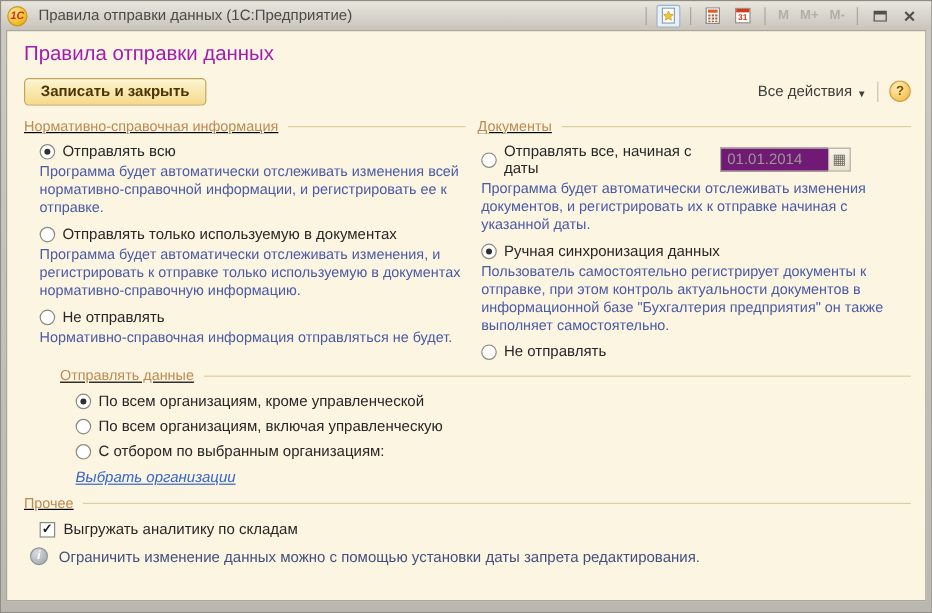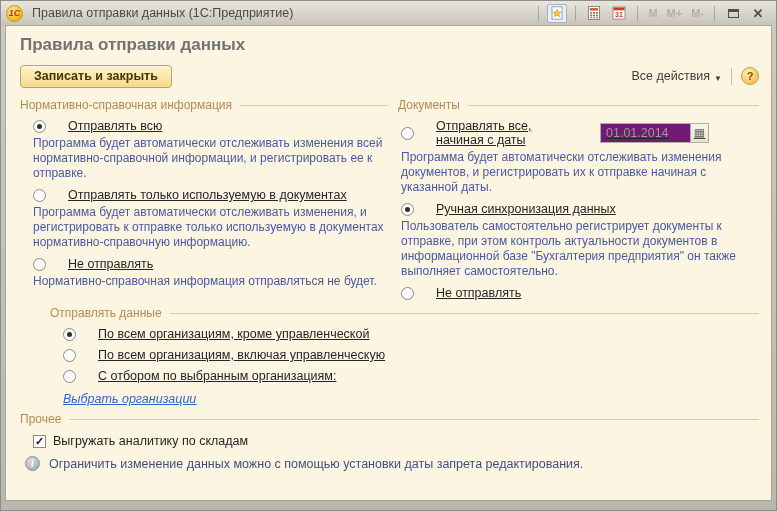--- a/index.html
+++ b/index.html
@@ -40,51 +40,51 @@
   .close-glyph { font-size:13px; font-weight:bold; color:#4f4f4b; line-height:1; }
 
   
   .content {
     flex:1; margin:0 4px 9px 4px;
     background:#fcf5e2;
     border:1px solid #a9a69c;
     padding:7px 12px 2px 14px;
     overflow:hidden;
   }
-  .page-title { margin:2px 0 9px 0; font-size:17px; font-weight:bold; color:#737373; }
+  .page-title { margin:2px 0 9px 0; font-size:17px; font-weight:normal; color:#a21caf; }
 
   .command-bar { display:flex; align-items:center; margin-bottom:9px; height:24px; }
   .btn-primary {
     font-family:inherit; font-size:12.5px; font-weight:bold; color:#4a3406;
     padding:3px 13px 4px; border:1px solid #c2a35c; border-radius:4px;
     background:linear-gradient(#fdf5d0,#f5da8c);
     box-shadow:inset 0 1px 0 #fff8dd; cursor:pointer;
   }
   .cb-right { margin-left:auto; display:flex; align-items:center; }
   .all-actions { font-size:12.5px; color:#3c3c38; cursor:pointer; display:flex; align-items:flex-end; gap:4px; }
   .dd-arrow { font-size:8px; color:#3c3c38; }
   .cb-sep { width:1px; height:17px; background:#c7c2b0; margin:0 9px; }
   .help-btn {
     width:18px; height:18px; border-radius:50%;
     background:radial-gradient(circle at 35% 30%, #ffeebb, #f6c55a 70%, #eeb23c);
     border:1px solid #cf9e3d; color:#7a5200; font-weight:bold; font-size:11px;
     display:flex; align-items:center; justify-content:center; cursor:pointer;
   }
 
   
-  .group-head { display:flex; align-items:center; height:15px; }
+  .group-head { display:flex; align-items:center; height:15px;text-decoration:underline; }
   .group-title { font-size:12px; color:#bb8b50; white-space:nowrap; }
   .group-line { flex:1; height:1px; background:#dccf9c; margin-left:8px; margin-top:2px; }
 
   .top-groups { display:flex; gap:10px; }
   .group-nsi { width:368px; flex:none; }
   .group-docs { flex:1; min-width:0; }
 
-  .opt-row { display:flex; align-items:center; gap:22px; margin:7px 0 3px; padding-left:13px;
-    font-size:12.5px; color:#262626; cursor:default;text-decoration:underline; }
+  .opt-row { display:flex; align-items:center; gap:6px; margin:7px 0 3px; padding-left:13px;
+    font-size:12.5px; color:#262626; cursor:default; }
   .group-docs .opt-row { padding-left:3px; }
   .radio { width:13px; height:13px; border-radius:50%; border:1px solid #8c8a80; background:#fff;
     position:relative; flex:none; }
   .radio.checked::after { content:""; position:absolute; left:3px; top:3px; width:5px; height:5px;
     border-radius:50%; background:#2f2f2f; }
 
   .desc { font-size:12px; line-height:15px; color:#4a5aa5; margin:2px 0 5px; padding-left:13px; max-width:368px; }
   .group-docs .desc { padding-left:3px; max-width:378px; }
 
   .date-wrap { margin-left:auto; display:flex; margin-right:50px; }

